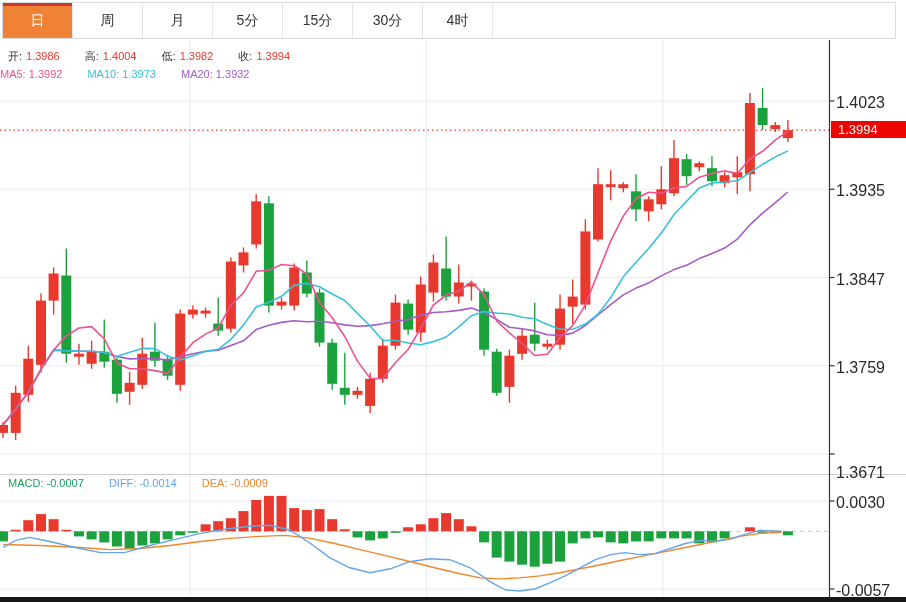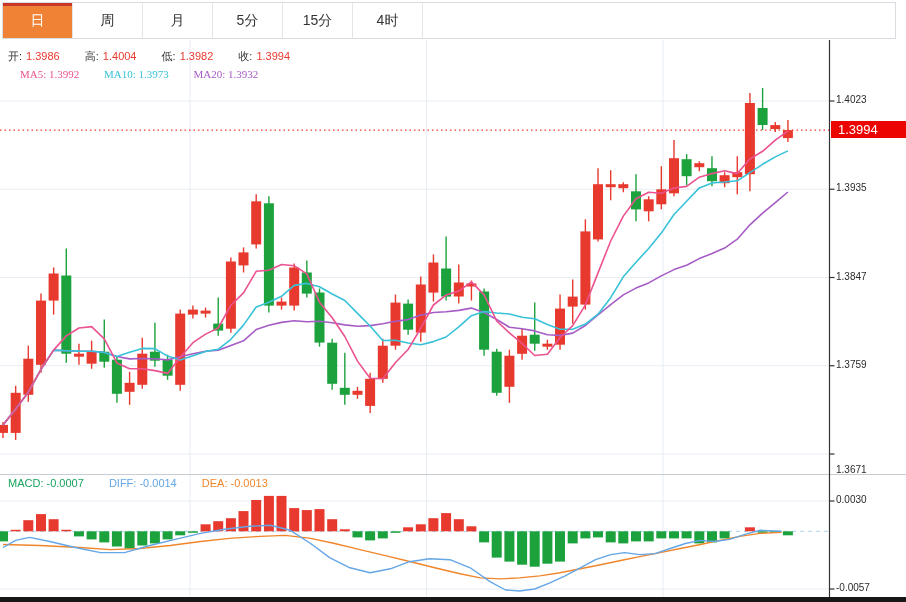--- a/index.html
+++ b/index.html
@@ -8,26 +8,26 @@
   .bottom-bar{position:absolute;left:0;top:597px;width:906px;height:5px;background:#171717;}
   .tabbar{position:absolute;left:2px;top:2px;width:894px;height:37px;border:1px solid #d9dde2;
           background:#fff;display:flex;box-sizing:border-box;}
   .tab{width:70px;height:100%;display:flex;align-items:center;justify-content:center;
        font-size:14px;color:#333;cursor:pointer;border-right:1px solid #e5e5e5;box-sizing:border-box;}
   .tab.active{background:linear-gradient(#cb3726 0,#cb3726 3px,#ef8234 3px,#ef8234 100%);color:#fff;}
   .tab-filler{flex:1;}
   svg#chart{position:absolute;left:0;top:0;}
   .legend{position:absolute;font-size:11px;line-height:16px;white-space:nowrap;}
   .legend-ohlc{left:8px;top:48px;}
-  .legend-ma{left:20px;top:66px;font-family:Liberation Serif, serif;}
+  .legend-ma{left:0;top:66px;}
   .legend-macd{left:8px;top:475px;}
   .legend span{margin-right:4px;}
   .lab{color:#333;}
   .gap{display:inline-block;width:14px;}
-  .axis-label{position:absolute;left:836px;font-size:10px;color:#2a2a2a;white-space:nowrap;}
+  .axis-label{position:absolute;left:836px;font-size:16px;color:#2a2a2a;white-space:nowrap;}
   .price-tag{position:absolute;left:831px;top:121px;width:75px;height:17px;background:#ec0500;
              color:#fff;font-size:13px;line-height:17px;padding-left:7px;box-sizing:border-box;}
 </style>
 </head>
 <body>
 
 <div class="app">
 
   <svg id="chart" width="906" height="602">
       <g>
@@ -265,41 +265,42 @@
         <line x1="829.5" y1="589" x2="834.5" y2="589" stroke="#333333" stroke-width="1.2"></line>
       </g>
     </svg>
 
   <div class="tabbar">
       <div class="tab active">日</div>
       <div class="tab">周</div>
       <div class="tab">月</div>
       <div class="tab">5分</div>
       <div class="tab">15分</div>
+      <div class="tab">30分</div>
       <div class="tab">4时</div>
       <div class="tab-filler"></div>
     </div>
 
   <div class="legend legend-ohlc">
     <span class="lab">开:</span><span class="val-red" style="color: rgb(232, 57, 46);">1.3986</span><span class="gap"></span>
     <span class="lab">高:</span><span class="val-red" style="color: rgb(232, 57, 46);">1.4004</span><span class="gap"></span>
     <span class="lab">低:</span><span class="val-red" style="color: rgb(232, 57, 46);">1.3982</span><span class="gap"></span>
     <span class="lab">收:</span><span class="val-red" style="color: rgb(232, 57, 46);">1.3994</span>
   </div>
 
   <div class="legend legend-ma">
     <span id="ma5" style="color: rgb(235, 82, 144);">MA5: 1.3992</span><span class="gap"></span>
     <span id="ma10" style="color: rgb(56, 194, 216);">MA10: 1.3973</span><span class="gap"></span>
     <span id="ma20" style="color: rgb(166, 92, 197);">MA20: 1.3932</span>
   </div>
 
   <div class="legend legend-macd">
     <span id="macdv" style="color: rgb(24, 163, 94);">MACD: -0.0007</span><span class="gap"></span>
     <span id="diffv" style="color: rgb(100, 166, 230);">DIFF: -0.0014</span><span class="gap"></span>
-    <span id="deav" style="color: rgb(240, 134, 44);">DEA: -0.0013</span>
+    <span id="deav" style="color: rgb(240, 134, 44);">DEA: -0.0009</span>
   </div>
 
   <div id="axis-labels">
       <div class="axis-label" style="top: 94px;">1.4023</div>
       <div class="axis-label" style="top: 182.25px;">1.3935</div>
       <div class="axis-label" style="top: 270.5px;">1.3847</div>
       <div class="axis-label" style="top: 358.75px;">1.3759</div>
       <div class="axis-label" style="top: 464px;">1.3671</div>
       <div class="axis-label" style="top: 494px;">0.0030</div>
       <div class="axis-label" style="top: 582px;">-0.0057</div>

